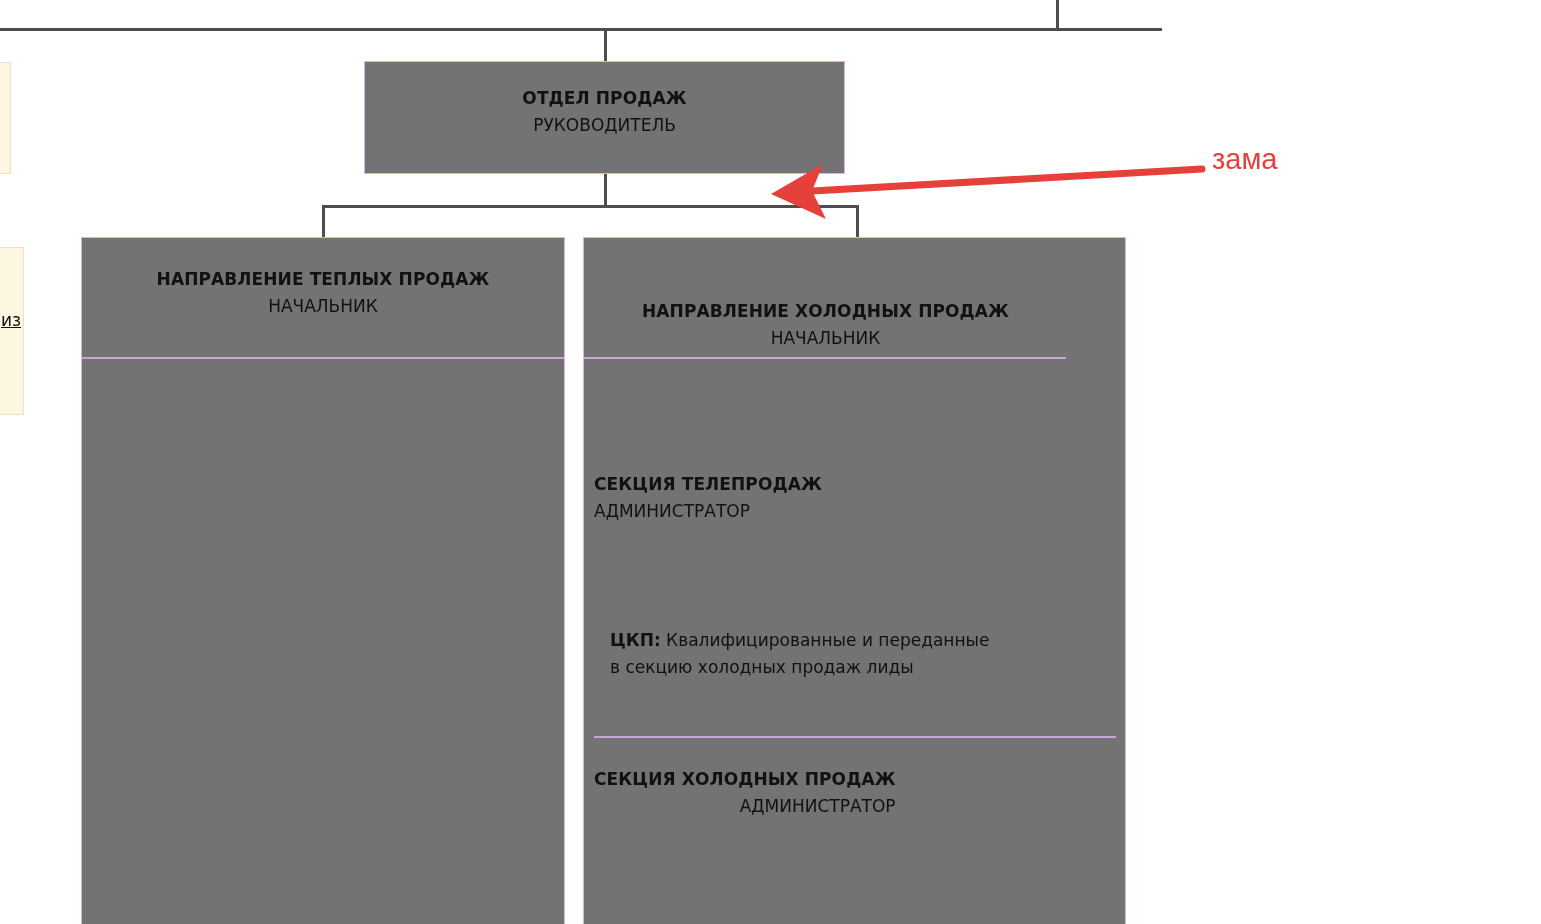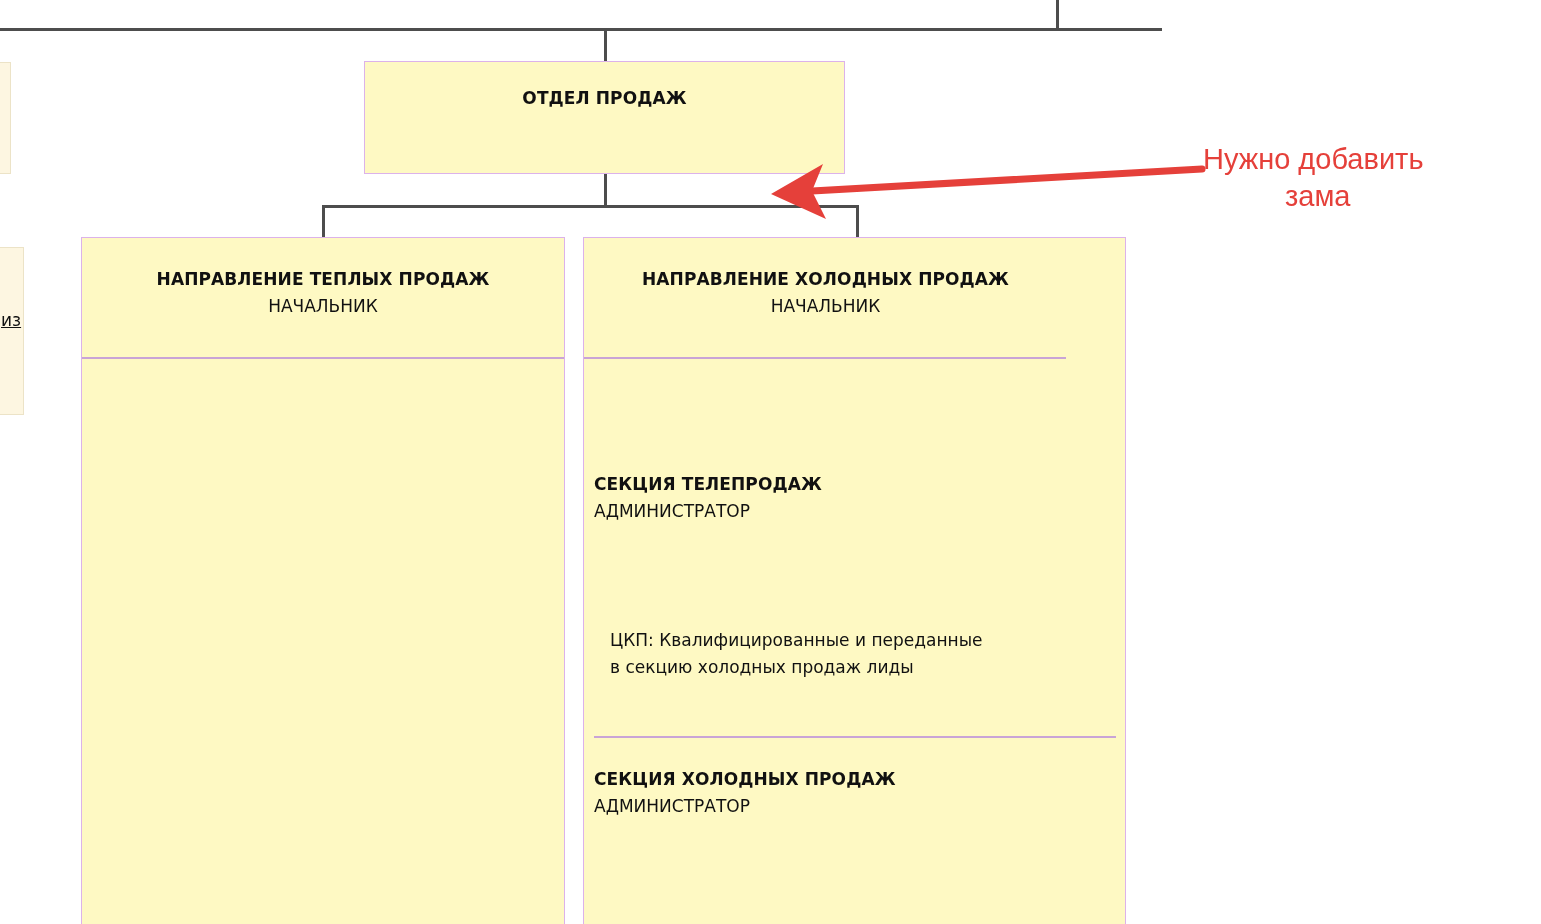--- a/index.html
+++ b/index.html
@@ -5,21 +5,21 @@
     html, body { margin: 0; padding: 0; }
     body {
       width: 1541px; height: 924px; position: relative; overflow: hidden;
       background: #ffffff;
       font-family: "DejaVu Sans", sans-serif;
       color: #111111;
     }
     .line { position: absolute; background: #4d4d4d; }
     .box {
       position: absolute; box-sizing: border-box;
-      background: #fef9c3; border: 1.5px solid #dcb2ea;
+      background: #737373; border: 1.5px solid #dcb2ea;
     }
     .ybox {
       position: absolute; box-sizing: border-box;
       background: #fdf6e1; border: 1.5px solid #ece3c7;
     }
     .title { font-weight: bold; font-size: 17px; letter-spacing: 0.1px; }
     .sub { font-size: 17px; }
     .center { text-align: center; }
     .divider { position: absolute; height: 1.5px; background: #c9a4d6; }
     .note {
@@ -39,57 +39,57 @@
 <div class="line" style="left:322px; top:205px; width:3px; height:34px;"></div>
 <div class="line" style="left:856px; top:205px; width:3px; height:34px;"></div>
 
 <div class="ybox" style="left:-10px; top:62px; width:21px; height:112px;"></div>
 <div class="ybox" style="left:-10px; top:247px; width:34px; height:168px;">
   <span style="position:absolute; left:10px; top:62px; font-size:17px;text-decoration:underline;">из</span>
 </div>
 
 <div class="box center" style="left:364px; top:61px; width:481px; height:113px;">
   <div class="title" style="margin-top:23px; line-height:27px;">ОТДЕЛ ПРОДАЖ</div>
+  <div class="sub" style="line-height:27px;">РУКОВОДИТЕЛЬ</div>
 </div>
 
 <div class="box" style="left:81px; top:237px; width:484px; height:700px;">
   <div class="center" style="position:absolute; left:0; right:0; top:28px;text-align:center;">
     <div class="title" style="line-height:27px;">НАПРАВЛЕНИЕ ТЕПЛЫХ ПРОДАЖ</div>
     <div class="sub" style="line-height:27px;">НАЧАЛЬНИК</div>
   </div>
   <div class="divider" style="left:0; right:0; top:119px;"></div>
 </div>
 
 <div class="box" style="left:583px; top:237px; width:543px; height:700px;">
   <div class="center" style="position:absolute; left:0; width:483px; top:28px;">
-    <div class="title" style="line-height:27px;">НАПРАВЛЕНИЕ ХОЛОДНЫХ ПРОДАЖ</div>
+    <div class="title" style="line-height:27px;margin-top:32px;">НАПРАВЛЕНИЕ ХОЛОДНЫХ ПРОДАЖ</div>
     <div class="sub" style="line-height:27px;">НАЧАЛЬНИК</div>
   </div>
   <div class="divider" style="left:0; width:482px; top:119px;"></div>
 
   <div style="position:absolute; left:10px; top:221px;">
     <div class="title" style="line-height:27px; white-space:nowrap;margin-top:12px;">СЕКЦИЯ ТЕЛЕПРОДАЖ</div>
     <div class="sub" style="line-height:27px; white-space:nowrap;">АДМИНИСТРАТОР</div>
   </div>
 
   <div class="ckp" style="left:26px; top:389px; white-space:nowrap;">
-    <span style="font-weight:normal;">ЦКП:</span>
+    <span style="font-weight:bold;">ЦКП:</span>
     <span>Квалифицированные и переданные</span><br>
     <span>в секцию холодных продаж лиды</span>
   </div>
 
   <div class="divider" style="left:10px; right:9px; top:498px;"></div>
 
-  <div style="position:absolute; left:10px; top:528px;">
+  <div style="position:absolute; left:10px; top:528px;text-align:right;">
     <div class="title" style="line-height:27px; white-space:nowrap;">СЕКЦИЯ ХОЛОДНЫХ ПРОДАЖ</div>
     <div class="sub" style="line-height:27px; white-space:nowrap;">АДМИНИСТРАТОР</div>
   </div>
 </div>
 
 <svg style="position:absolute; left:0; top:0;" width="1541" height="924">
   <line x1="1202" y1="169" x2="812" y2="191" stroke="#e5403a" stroke-width="7" stroke-linecap="round"></line>
   <polygon points="771,194 823,164 812,191 826,219" fill="#e5403a"></polygon>
 </svg>
 
 <div class="note" style="left:1203px; top:141px;">
-  <div>Нужно добавить</div>
   <div style="padding-left:9px;text-align:center;">зама</div>
 </div>
 
 </body></html>

